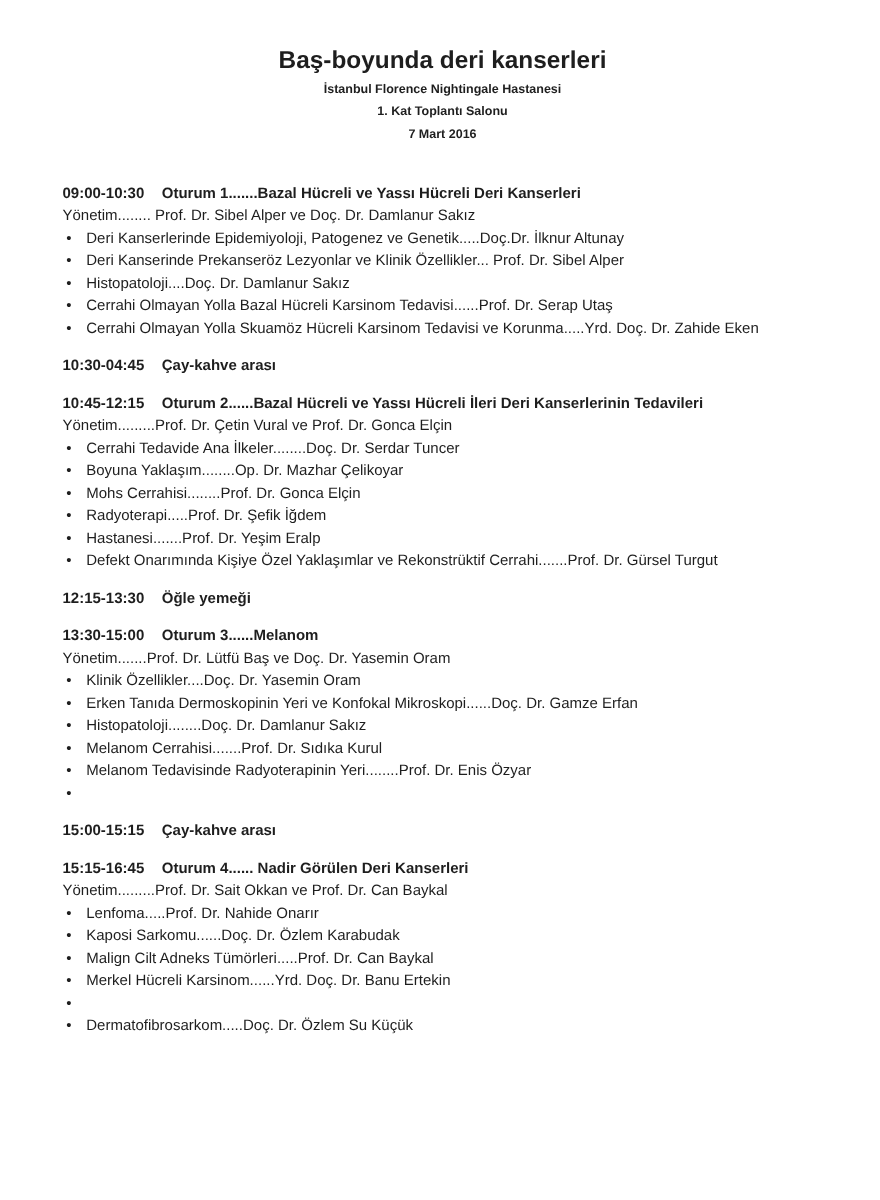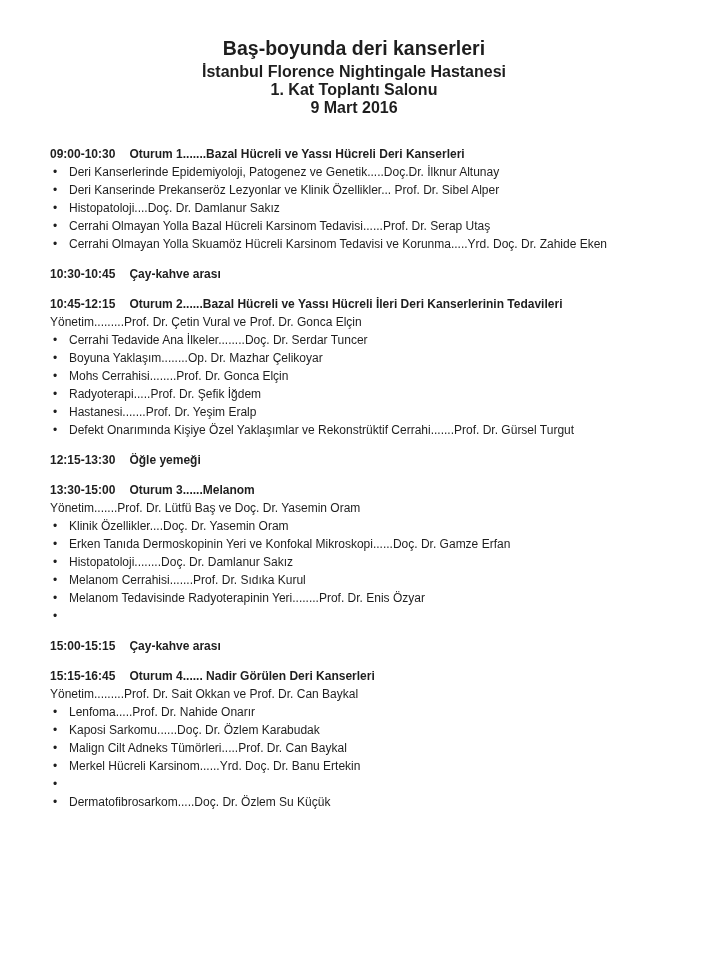--- a/index.html
+++ b/index.html
@@ -25,21 +25,21 @@
   .doc-header {
     text-align: center;
   }
   .doc-title {
     font-size: 19.5px;
     line-height: 24px;
     font-weight: 700;
     margin-bottom: 3px;
   }
   .doc-sub {
-    font-size: 16px;
+    font-size: 10px;
     line-height: 18px;
     font-weight: 700;
   }
   .schedule {
     margin-top: 28px;
     font-size: 12px;
     line-height: 18px;
   }
   .block {
     margin-bottom: 12px;
@@ -74,41 +74,42 @@
 </style>
 </head>
 <body>
 
 <div class="page">
 
   <header class="doc-header">
     <div class="doc-title">Baş-boyunda deri kanserleri</div>
     <div class="doc-sub">İstanbul Florence Nightingale Hastanesi</div>
     <div class="doc-sub">1. Kat Toplantı Salonu</div>
-    <div class="doc-sub">9 Mart 2016</div>
+    <div class="doc-sub">7 Mart 2016</div>
   </header>
 
   <main class="schedule">
 
     <section class="block">
       <div class="line head">
         <span class="time">09:00-10:30</span><span class="head-text">Oturum 1.......Bazal Hücreli ve Yassı Hücreli Deri Kanserleri</span>
       </div>
+      <div class="line">Yönetim........ Prof. Dr. Sibel Alper ve Doç. Dr. Damlanur Sakız</div>
       <ul class="bullets">
         <li class="bullet"><span class="marker">•</span><span>Deri Kanserlerinde Epidemiyoloji, Patogenez ve Genetik.....Doç.Dr. İlknur Altunay</span></li>
         <li class="bullet"><span class="marker">•</span><span>Deri Kanserinde Prekanseröz Lezyonlar ve Klinik Özellikler... Prof. Dr. Sibel Alper</span></li>
         <li class="bullet"><span class="marker">•</span><span>Histopatoloji....Doç. Dr. Damlanur Sakız</span></li>
         <li class="bullet"><span class="marker">•</span><span>Cerrahi Olmayan Yolla Bazal Hücreli Karsinom Tedavisi......Prof. Dr. Serap Utaş</span></li>
         <li class="bullet"><span class="marker">•</span><span>Cerrahi Olmayan Yolla Skuamöz Hücreli Karsinom Tedavisi ve Korunma.....Yrd. Doç. Dr. Zahide Eken</span></li>
       </ul>
     </section>
 
     <section class="block">
       <div class="line head">
-        <span class="time">10:30-10:45</span><span class="head-text">Çay-kahve arası</span>
+        <span class="time">10:30-04:45</span><span class="head-text">Çay-kahve arası</span>
       </div>
     </section>
 
     <section class="block">
       <div class="line head">
         <span class="time">10:45-12:15</span><span class="head-text">Oturum 2......Bazal Hücreli ve Yassı Hücreli İleri Deri Kanserlerinin Tedavileri</span>
       </div>
       <div class="line">Yönetim.........Prof. Dr. Çetin Vural ve Prof. Dr. Gonca Elçin</div>
       <ul class="bullets">
         <li class="bullet"><span class="marker">•</span><span>Cerrahi Tedavide Ana İlkeler........Doç. Dr. Serdar Tuncer</span></li>

